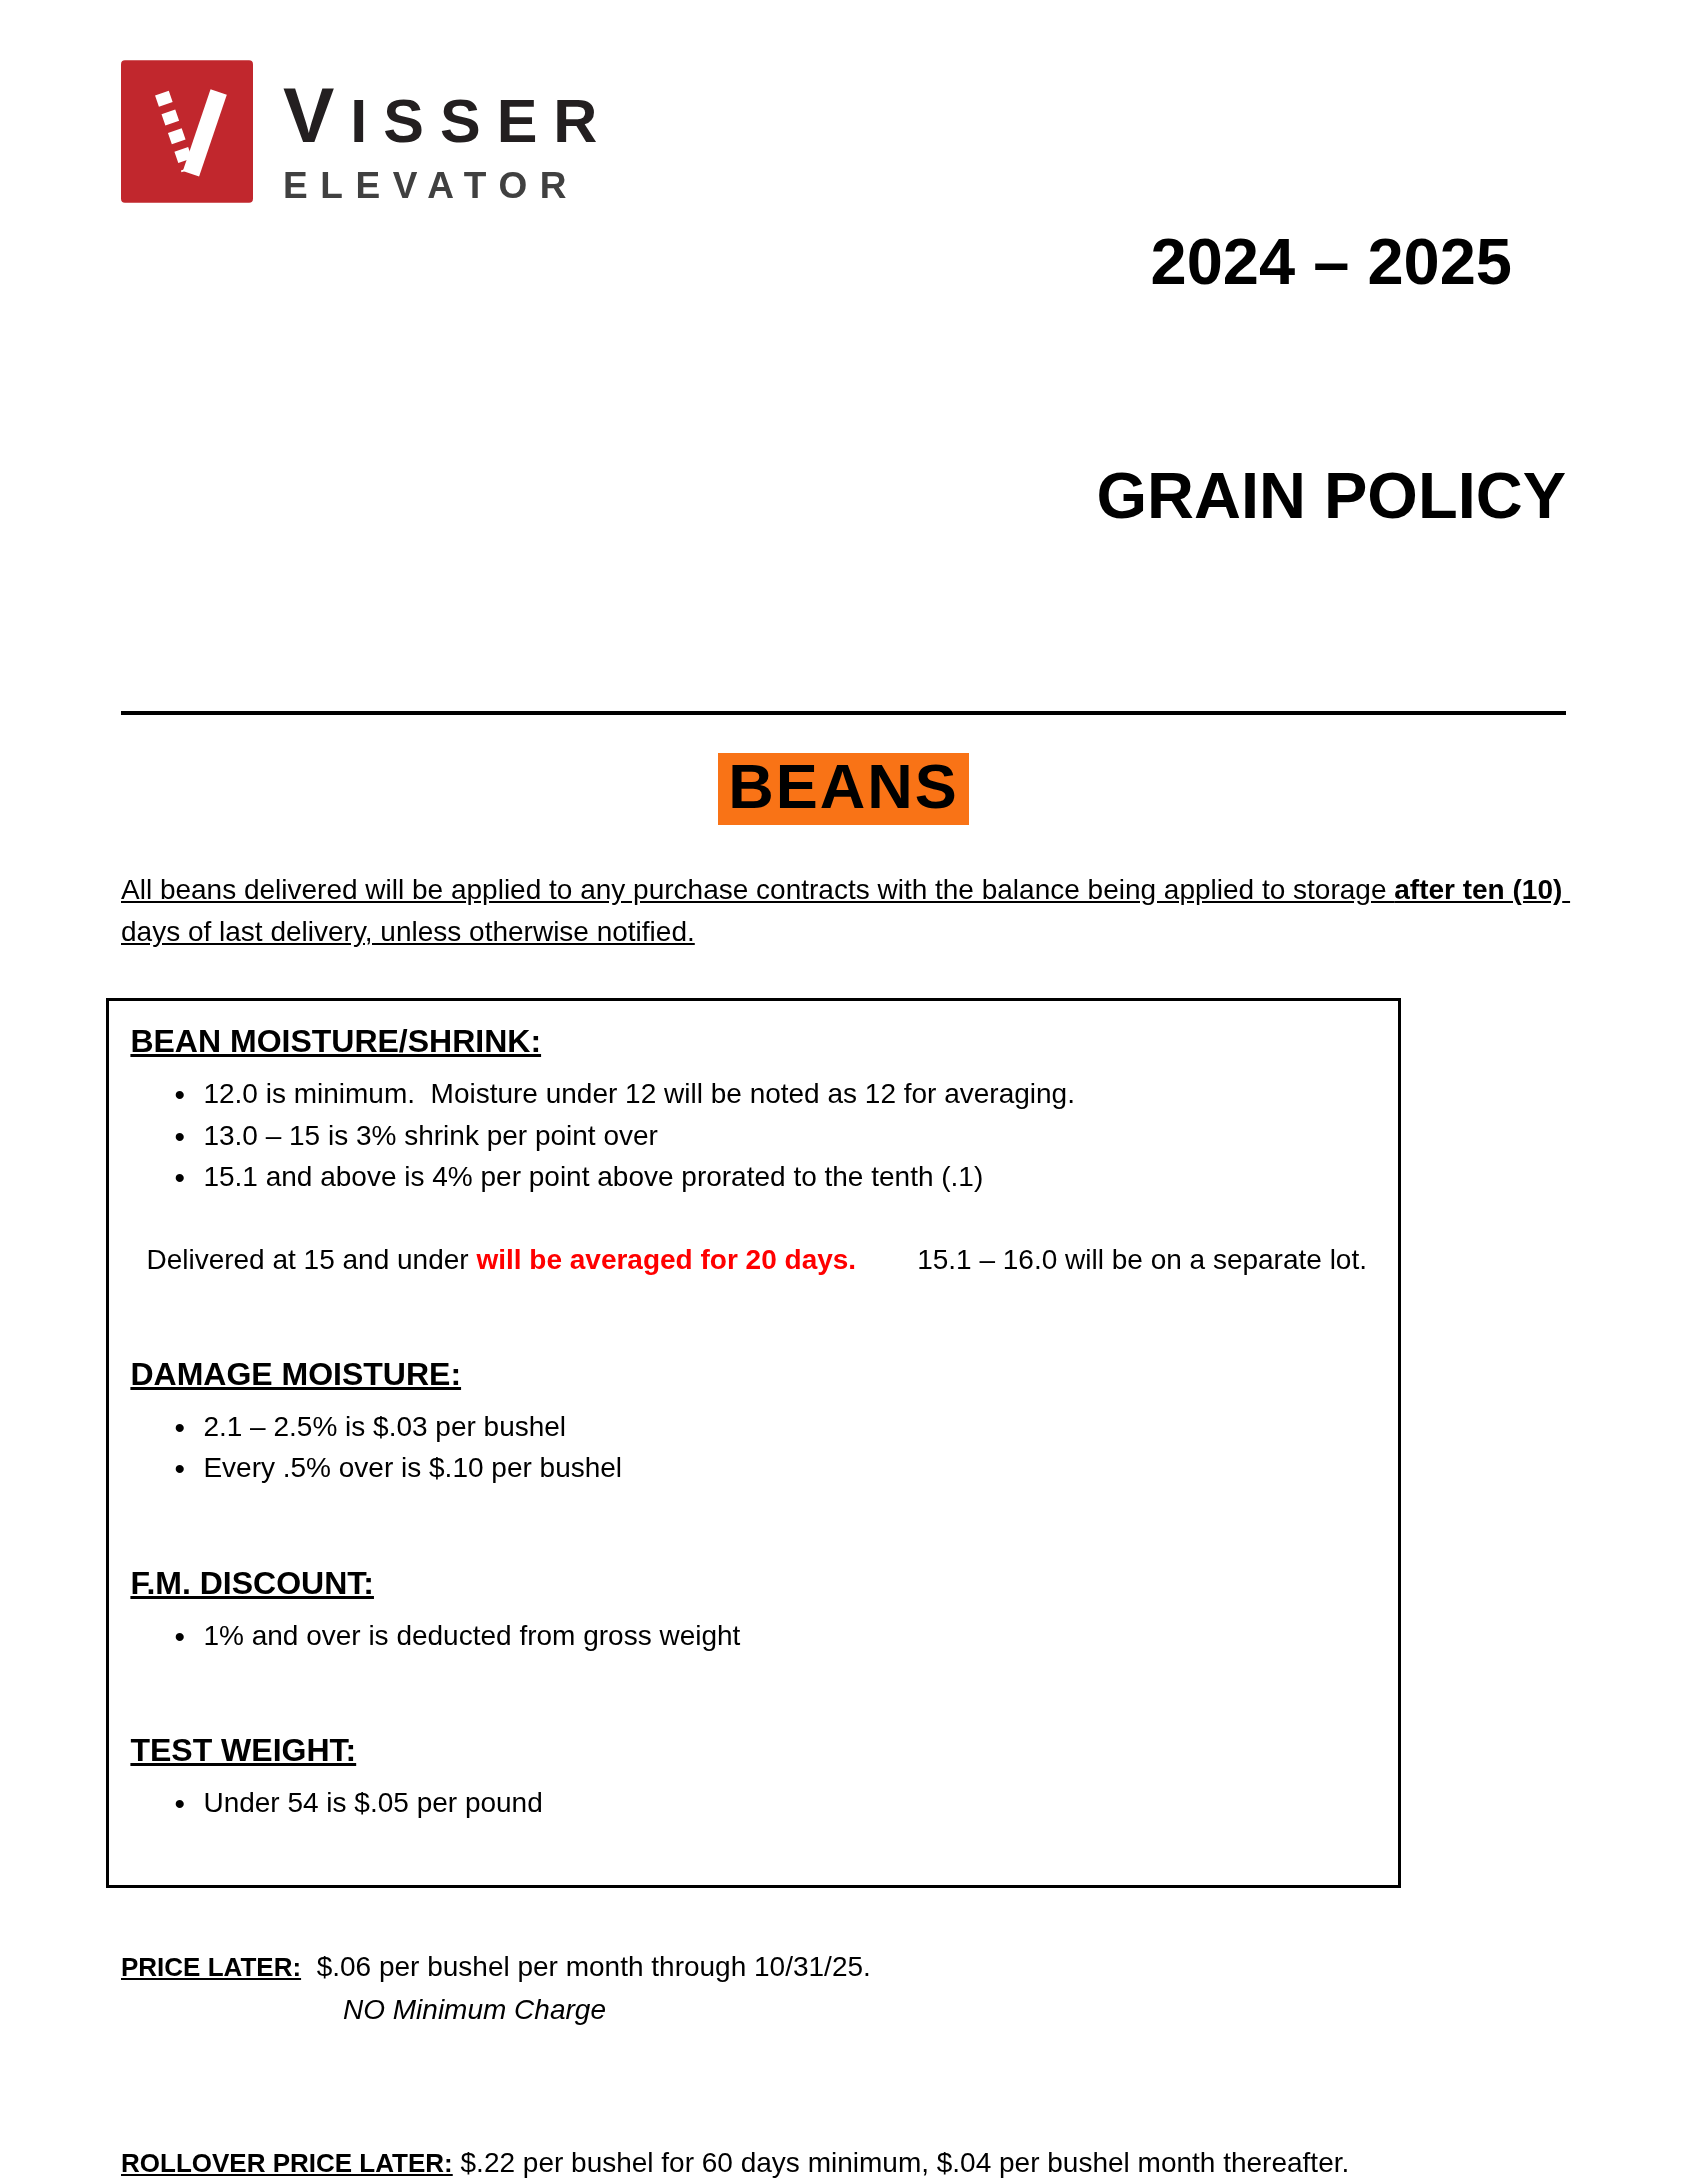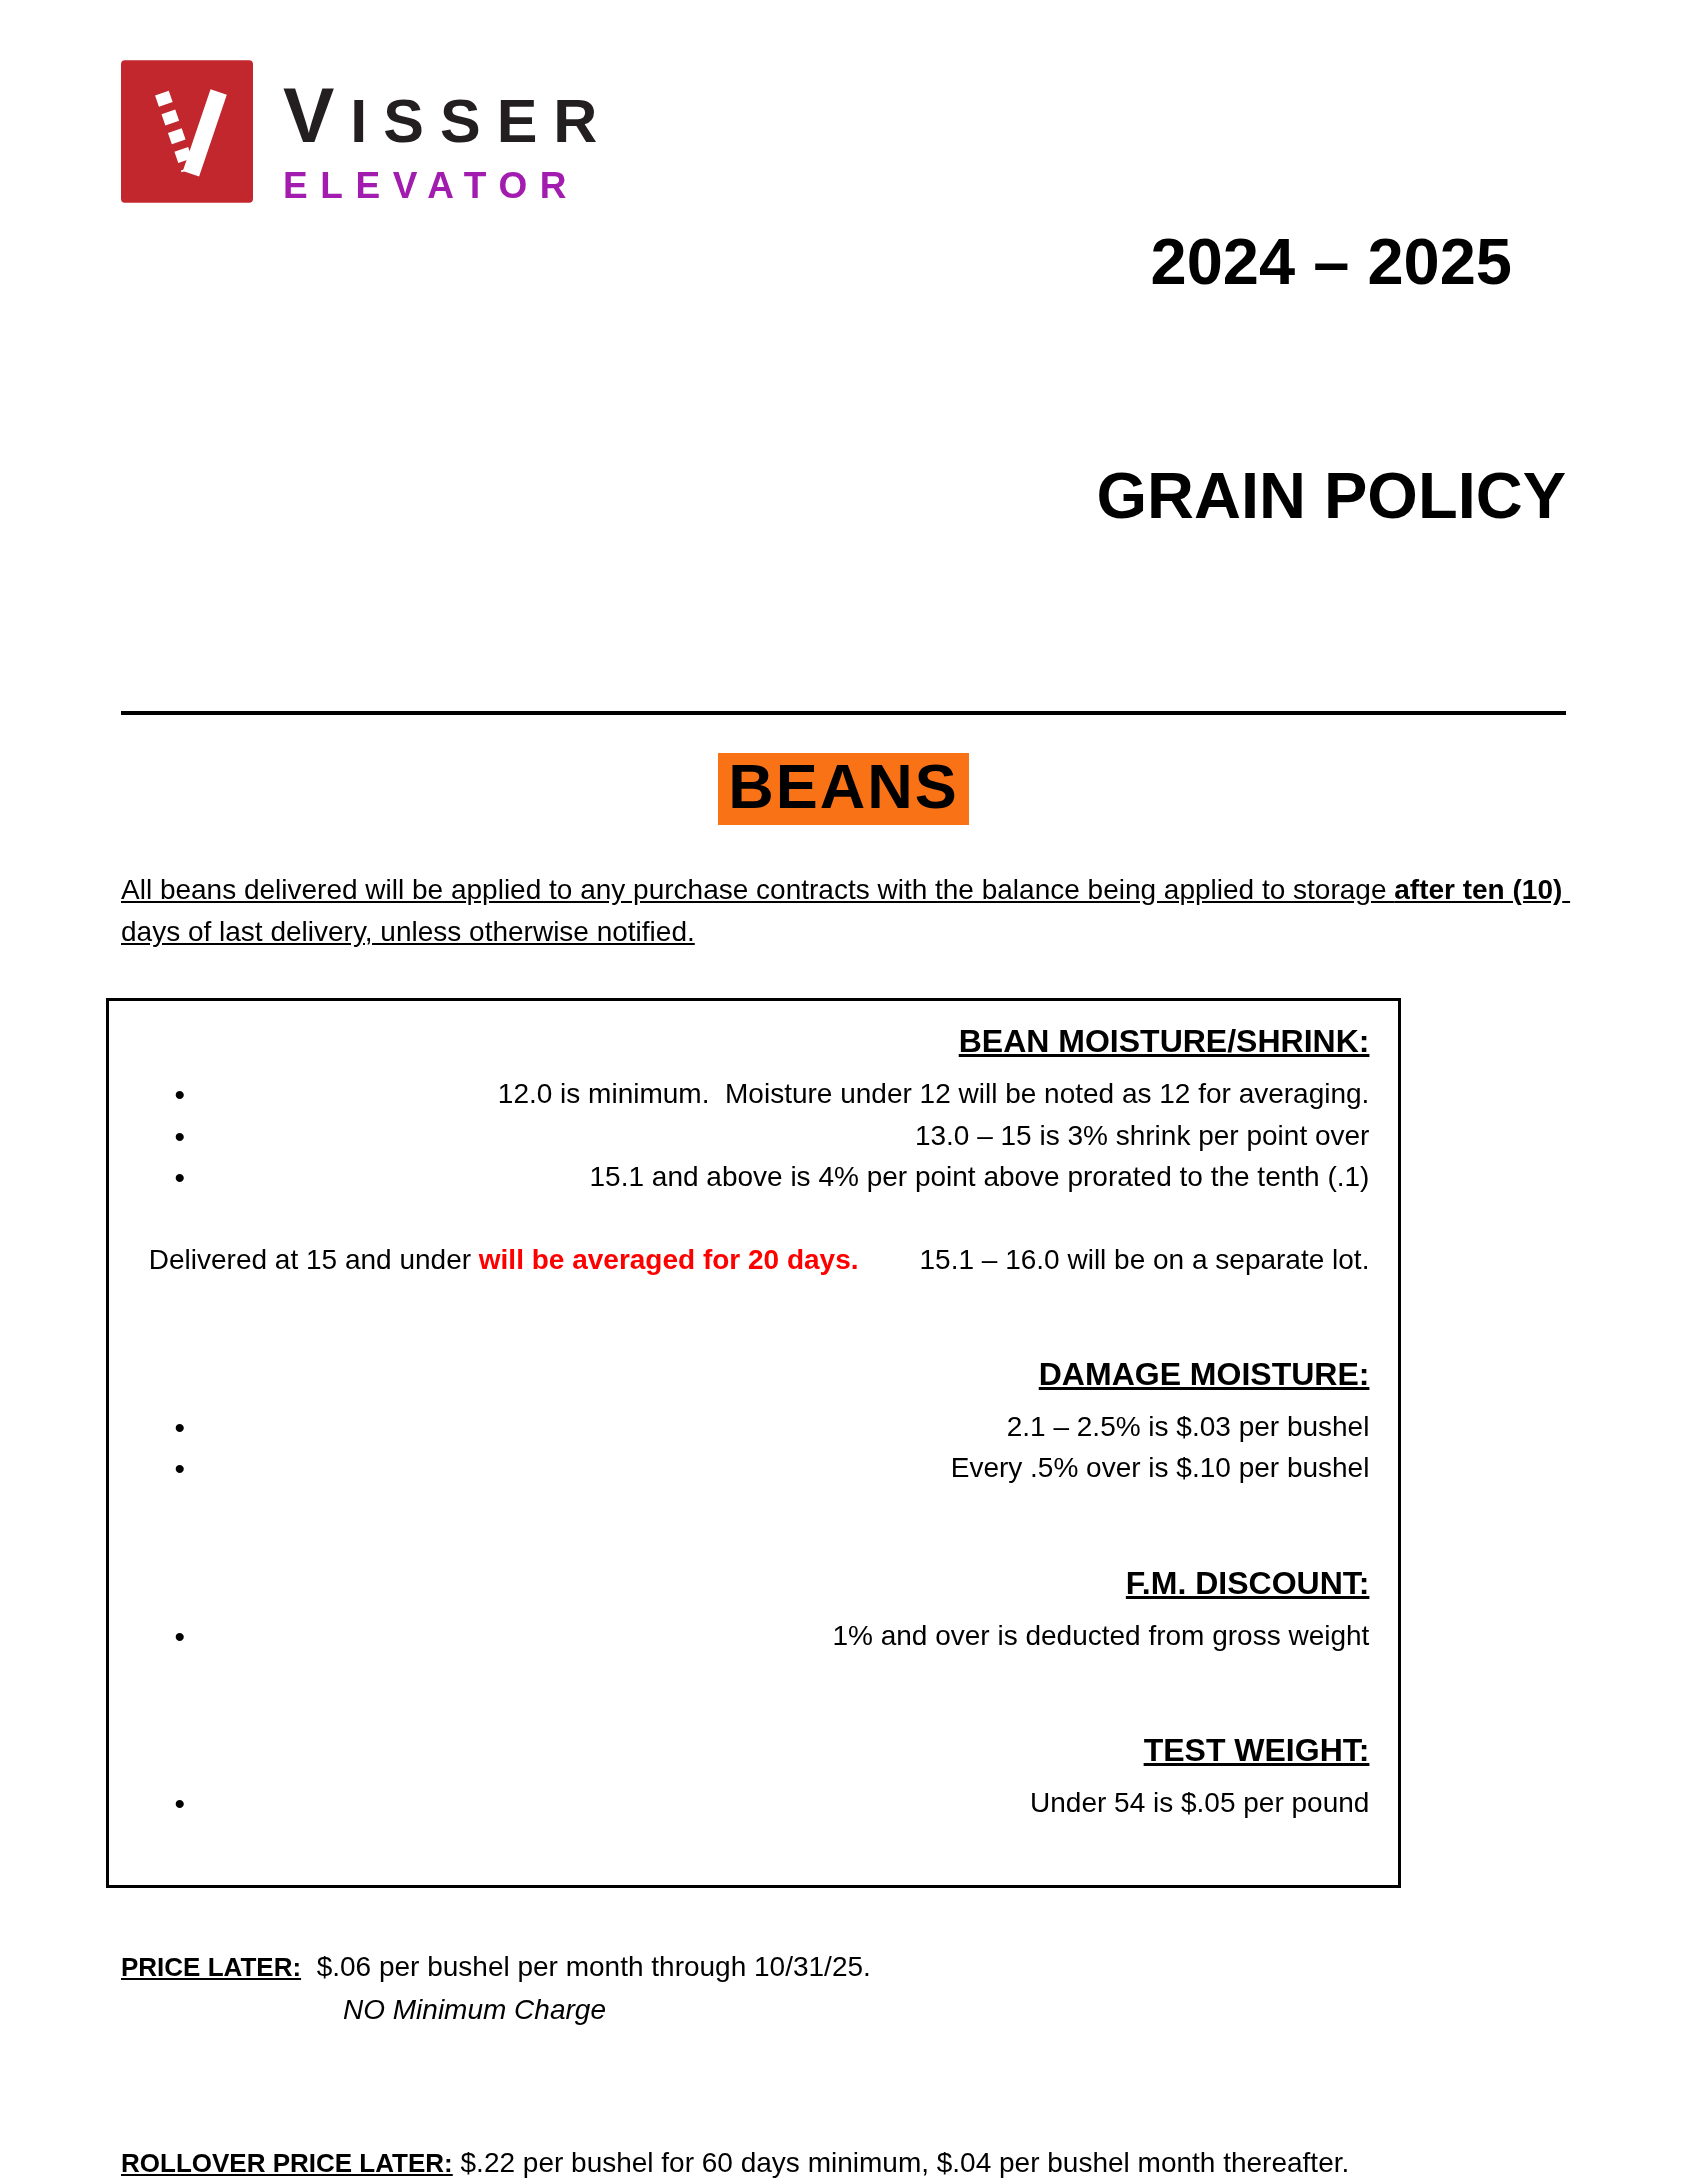--- a/index.html
+++ b/index.html
@@ -35,21 +35,21 @@
     letter-spacing: 16px;
     color: #231f20;
     line-height: 1;
     display: block;
   }
   .brand-top::first-letter { font-size: 77px; }
   .brand-bottom {
     font-size: 37px;
     font-weight: 700;
     letter-spacing: 12.6px;
-    color: #a21caf;
+    color: #404040;
     margin-top: 13.2px;
     line-height: 1;
   }
   .header-right {
     text-align: center;
     font-weight: 700;
     font-size: 65px;
     line-height: 1.2;
     padding-top: 6.6px;
     white-space: pre-wrap;
@@ -81,21 +81,20 @@
     white-space: pre-wrap;
   }
   .b { font-weight: 700; }
 
   
   .policy-box {
     border: 3.3px solid #000;
     width: 1295px;
     margin: 45px 0 0 -14.6px;
     padding: 22.5px 29px 61px 21px;
-    text-align: right;
   }
   .box-h {
     font-size: 32px;
     font-weight: 700;
     text-decoration: underline;
     margin: 76px 0 13.2px 0;
     line-height: 1.15;
   }
   .box-h.first { margin-top: 0; }
   ul.bullets {

